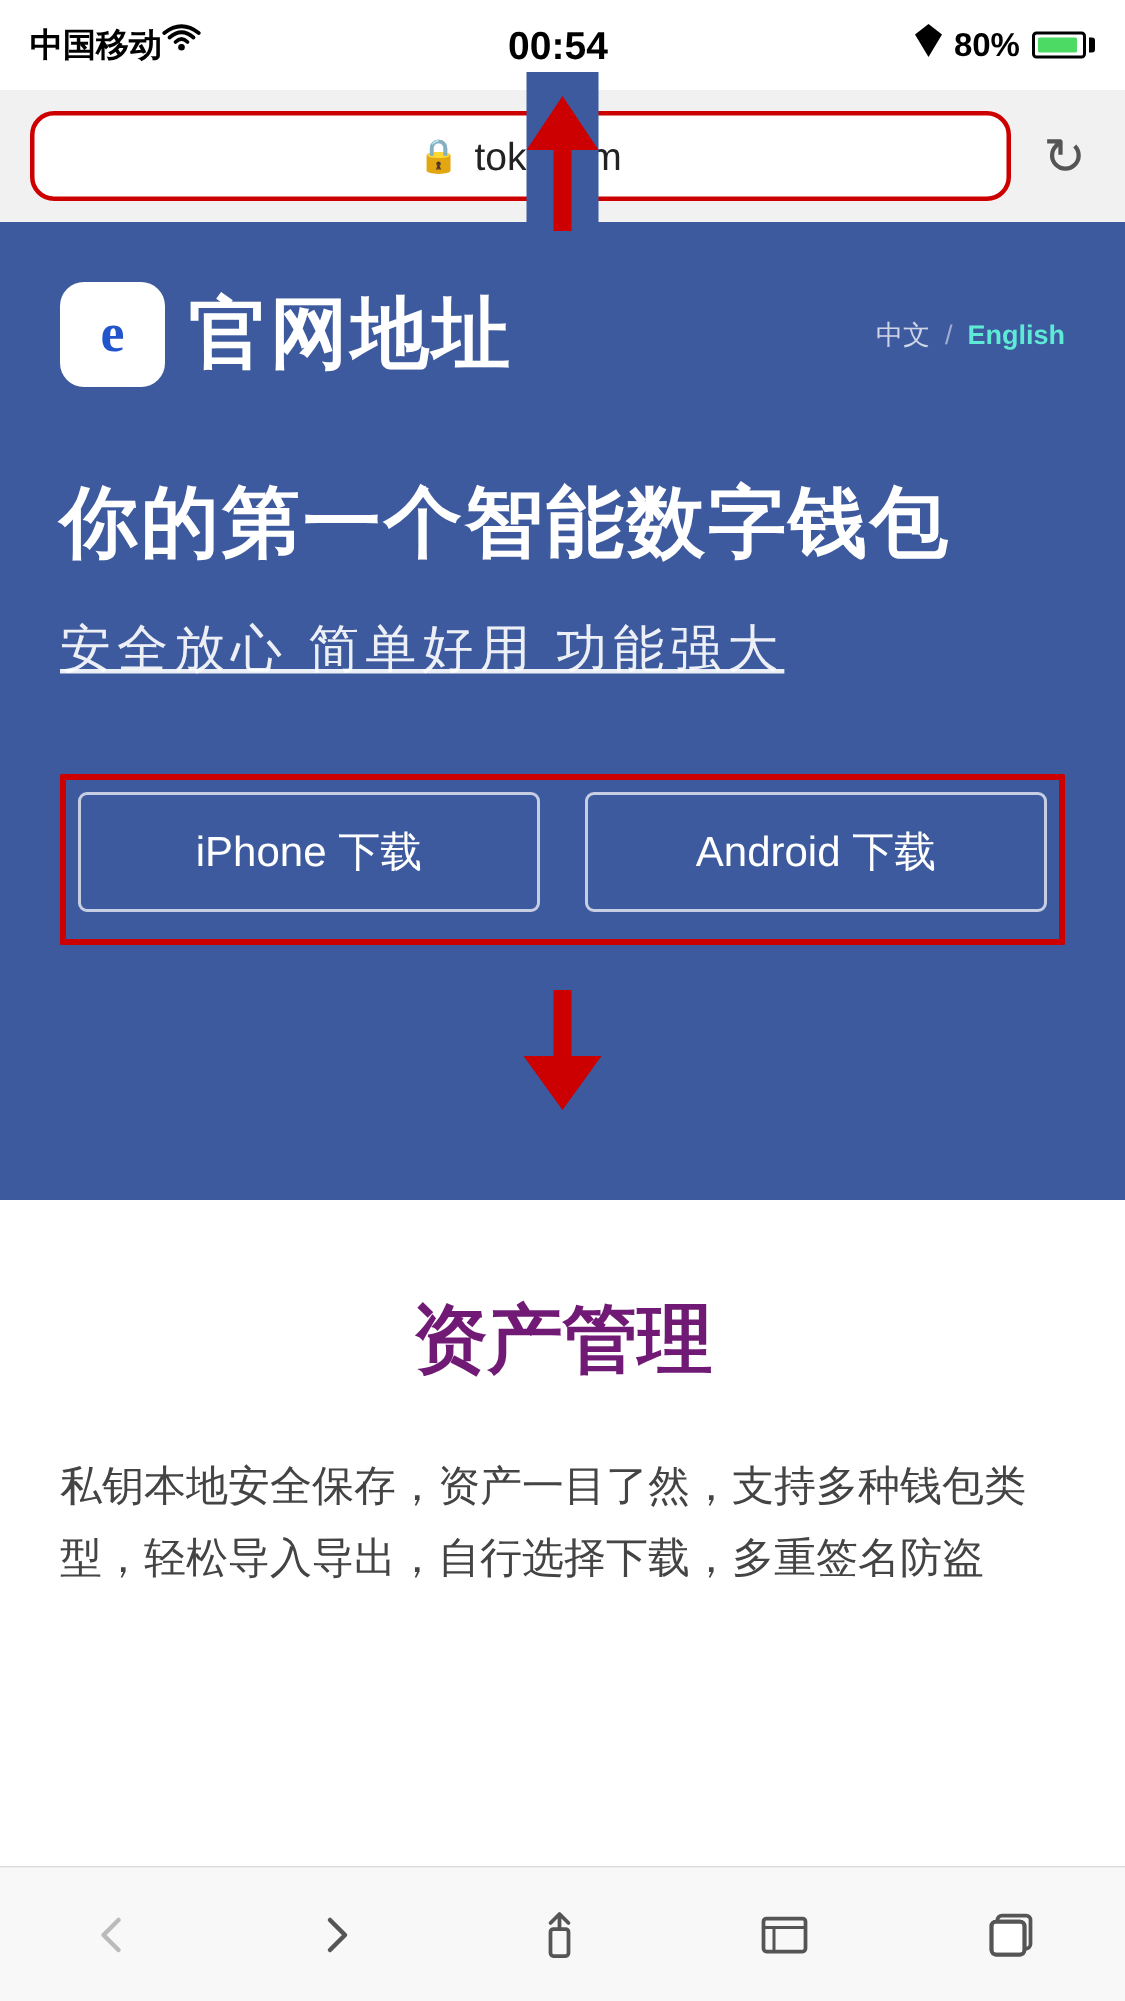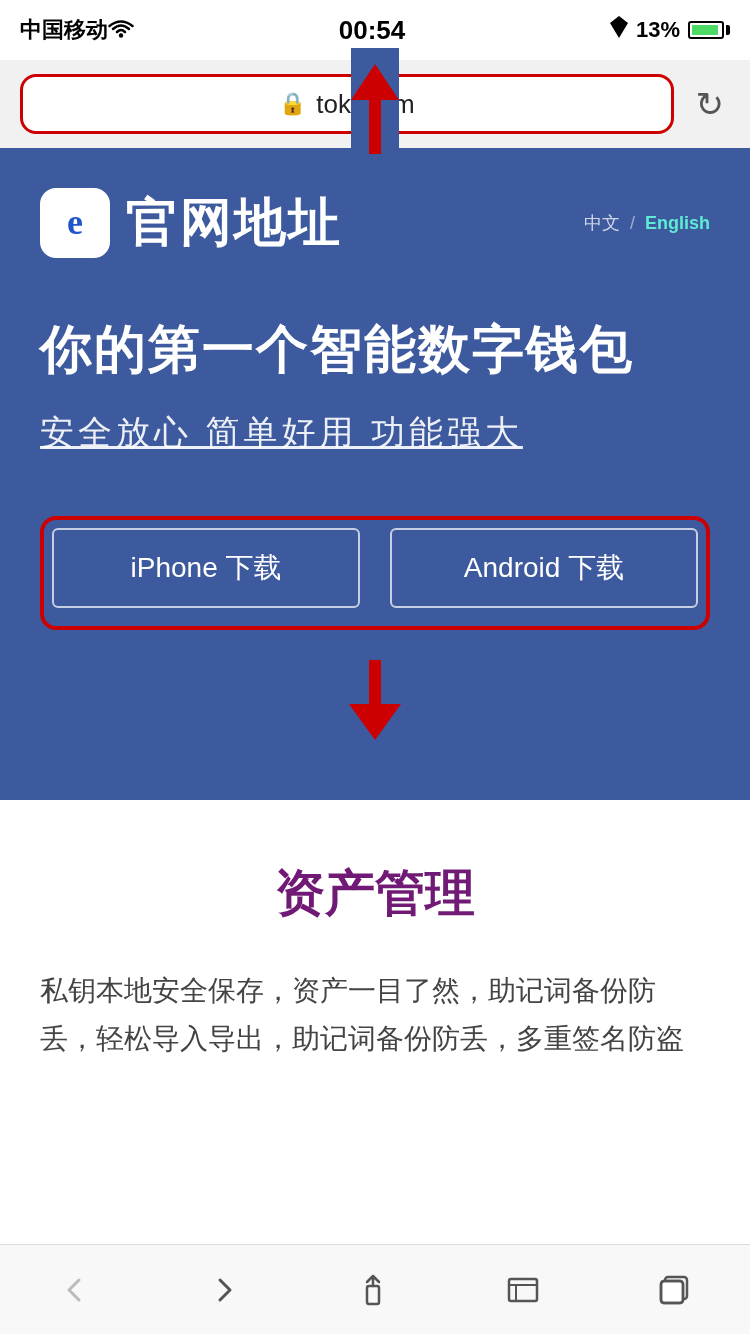--- a/index.html
+++ b/index.html
@@ -19,21 +19,21 @@
       background: #fff;
       display: flex;
       align-items: center;
       justify-content: space-between;
       padding: 0 20px;
       font-size: 24px;
       font-weight: 600;
     }
     .status-left {
       display: flex;
-      align-items: flex-end;
+      align-items: flex-start;
       gap: 0;
       font-size: 22px;
     }
     .status-center {
       font-size: 26px;
       font-weight: 600;
     }
     .status-right {
       display: flex;
       align-items: center;
@@ -202,21 +202,21 @@
       justify-content: center;
       cursor: pointer;
       font-family: inherit;
     }
 
     
     .download-wrapper {
       position: relative;
       padding: 8px;
       border: 4px solid #cc0000;
-      border-radius: 16px;
+      border-radius: 1px;
       margin-bottom: 10px;
       background: transparent;
     }
 
     
     .arrow-down-container {
       display: flex;
       justify-content: center;
       padding: 20px 0 10px;
     }
@@ -314,21 +314,21 @@
       </svg>
     </span>
   </div>
   <div class="status-center">00:54</div>
   <div class="status-right">
     <span>
       <svg width="18" height="22" viewBox="0 0 18 22">
         <path d="M9 0 L18 7 L9 22 L0 7 Z" fill="#000"></path>
       </svg>
     </span>
-    <span>13%</span>
+    <span>80%</span>
     <div class="battery-icon">
       <div class="battery-body">
         <div class="battery-fill"></div>
       </div>
       <div class="battery-tip"></div>
     </div>
   </div>
 </div>
 
 <div class="browser-bar">
@@ -378,21 +378,21 @@
       <div style="width:12px;height:44px;background:#cc0000;"></div>
       <div style="width:0;height:0;border-left:26px solid transparent;border-right:26px solid transparent;border-top:36px solid #cc0000;"></div>
     </div>
   </div>
 
 
 </div>
 
 <div class="white-section">
   <div class="section-title">资产管理</div>
-  <div class="section-desc">私钥本地安全保存，资产一目了然，助记词备份防丢，轻松导入导出，助记词备份防丢，多重签名防盗</div>
+  <div class="section-desc">私钥本地安全保存，资产一目了然，支持多种钱包类型，轻松导入导出，自行选择下载，多重签名防盗</div>
 </div>
 
 <div style="height:90px;"></div>
 
 <div class="browser-nav">
   <button class="nav-btn disabled">
     <svg width="32" height="32" viewBox="0 0 32 32">
       <path d="M20 6 L10 16 L20 26" stroke="#bbb" stroke-width="3" fill="none" stroke-linecap="round" stroke-linejoin="round"></path>
     </svg>
   </button>

